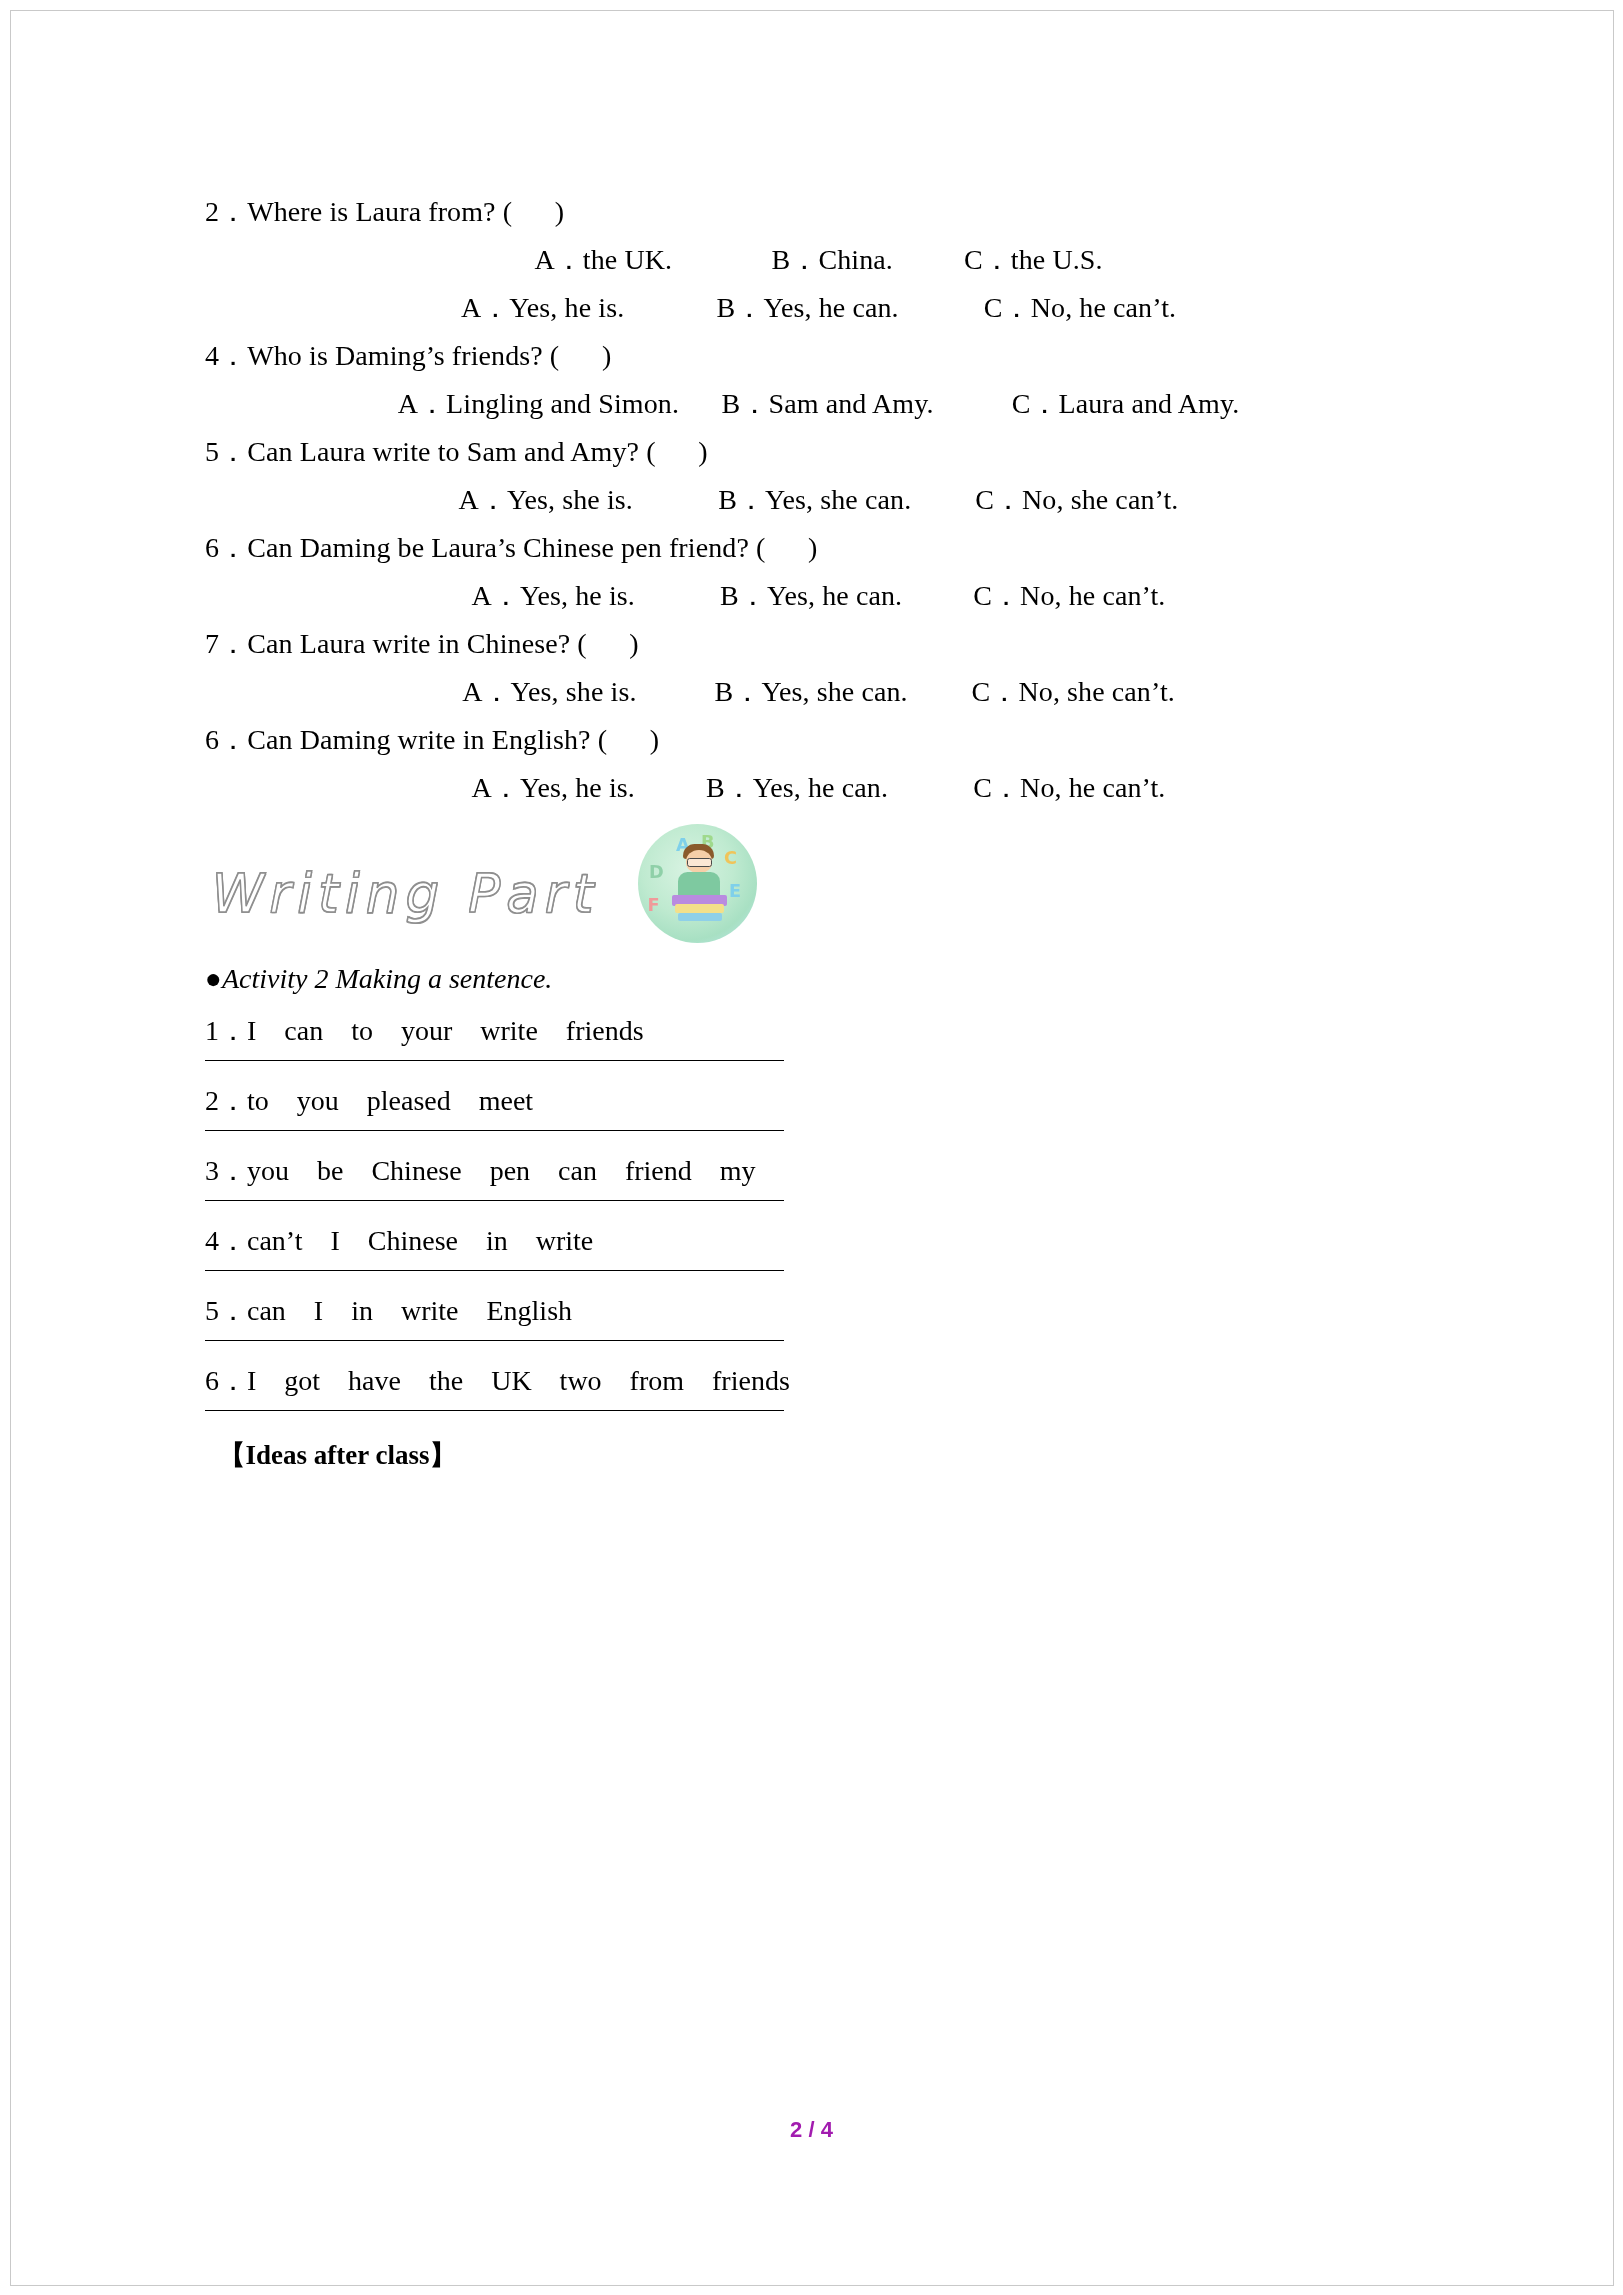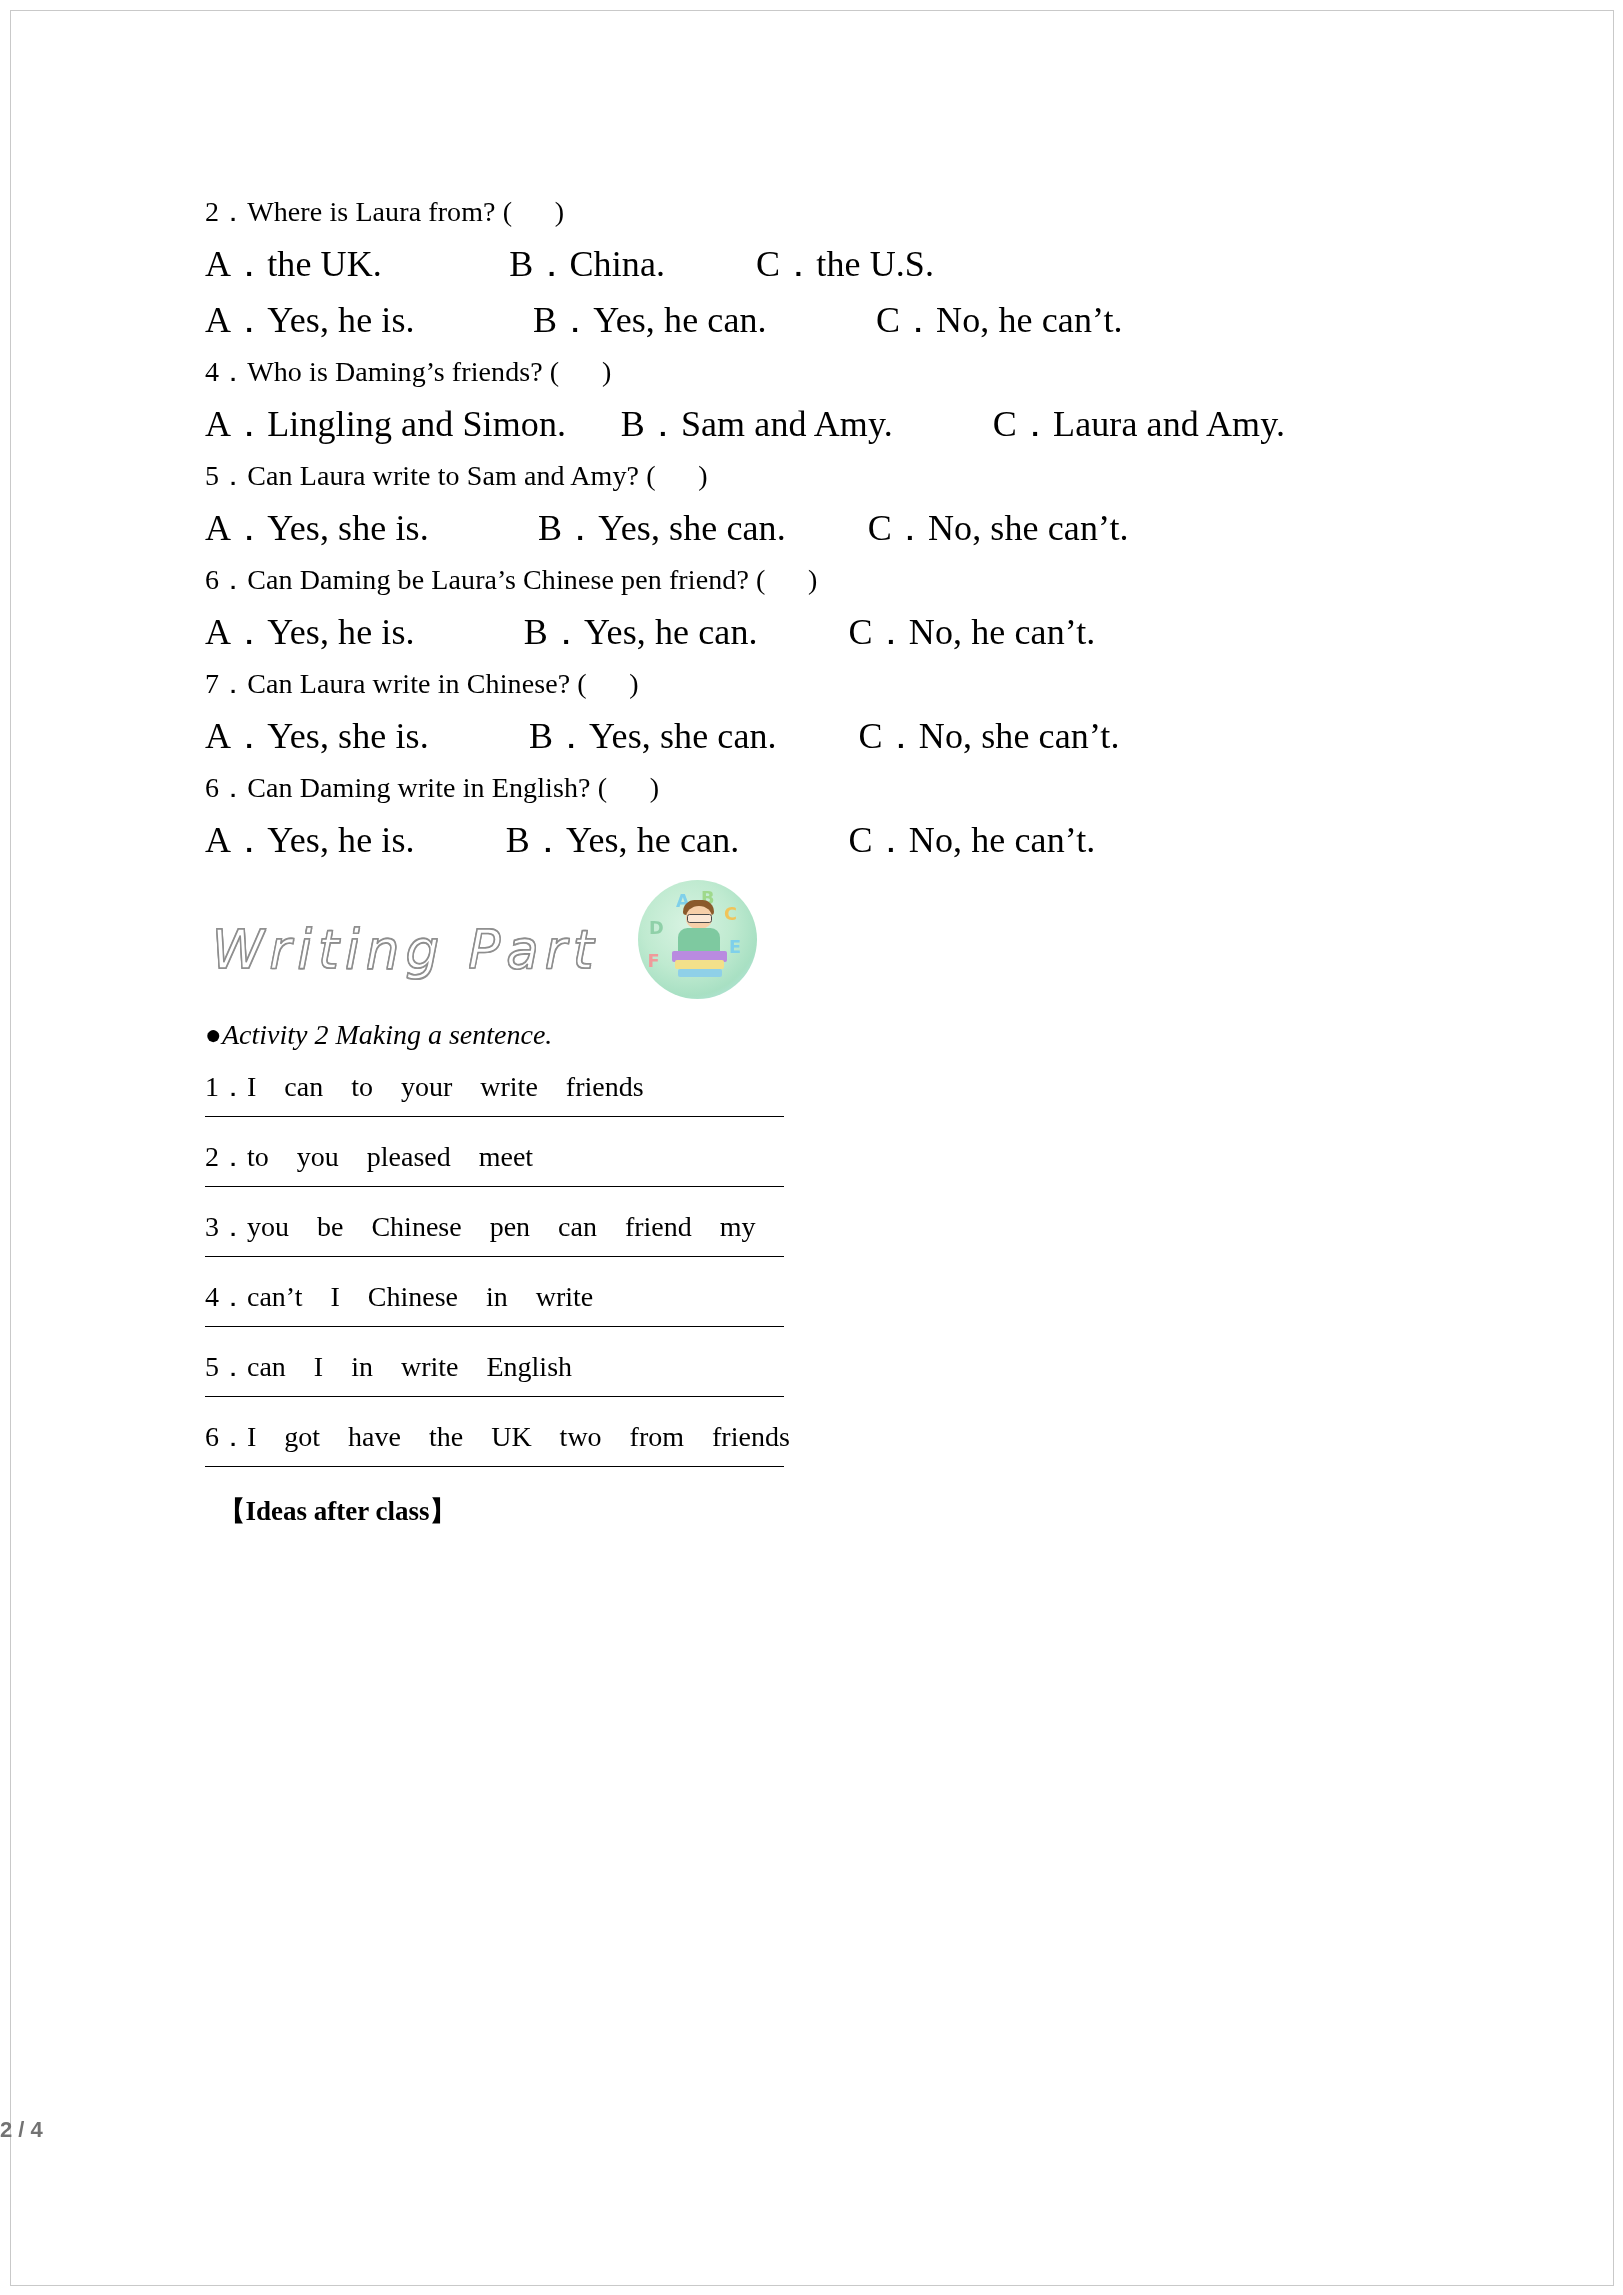--- a/index.html
+++ b/index.html
@@ -38,25 +38,26 @@
     width: 1227px;
   }
   .q-line {
     font-size: 28px;
     line-height: 1.0;
     margin-bottom: 20px;
     white-space: pre;
     letter-spacing: 0.1px;
   }
   .opt-line {
-    font-size: 36px;
+    font-size: 28px;
     line-height: 1.0;
     margin-bottom: 20px;
     white-space: pre;
     letter-spacing: 0.1px;
+    text-align: center;
   }
   .writing-head {
     position: relative;
     height: 130px;
     margin-top: 20.5px;
     margin-bottom: 6.8px;
   }
   .writing-title {
     position: absolute;
     left: 6.8px;
@@ -173,25 +174,25 @@
     font-weight: bold;
     margin-top: 15px;
     margin-left: 13.6px;
     white-space: pre;
   }
   .page-number {
     position: absolute;
     left: 0;
     right: 0;
     top: 2117px;
-    text-align: left;
+    text-align: center;
     font-family: "Liberation Sans", sans-serif;
     font-size: 22px;
     font-weight: bold;
-    color: #737373;
+    color: #a21caf;
   }
 </style>
 </head>
 <body>
 
 <div class="page">
   <div class="page-border"></div>
 
   <div class="content">
 

